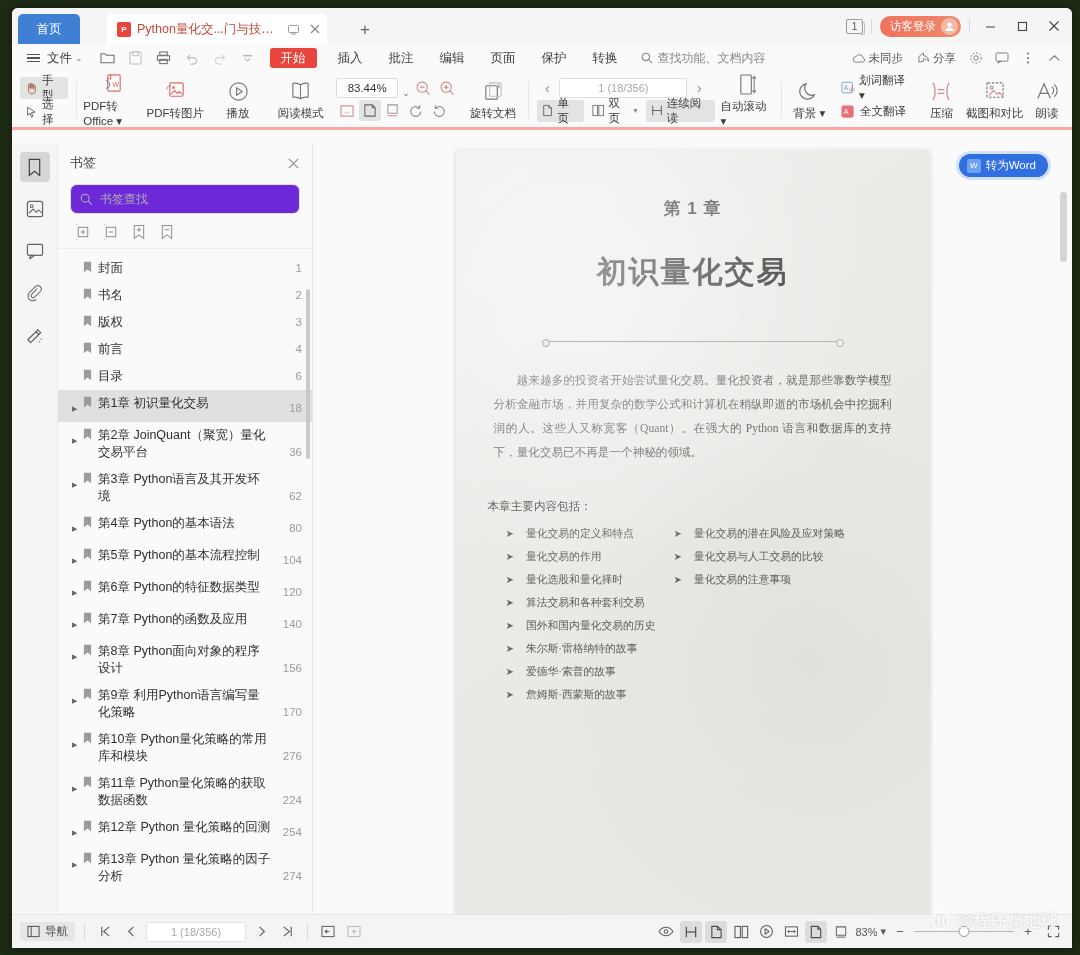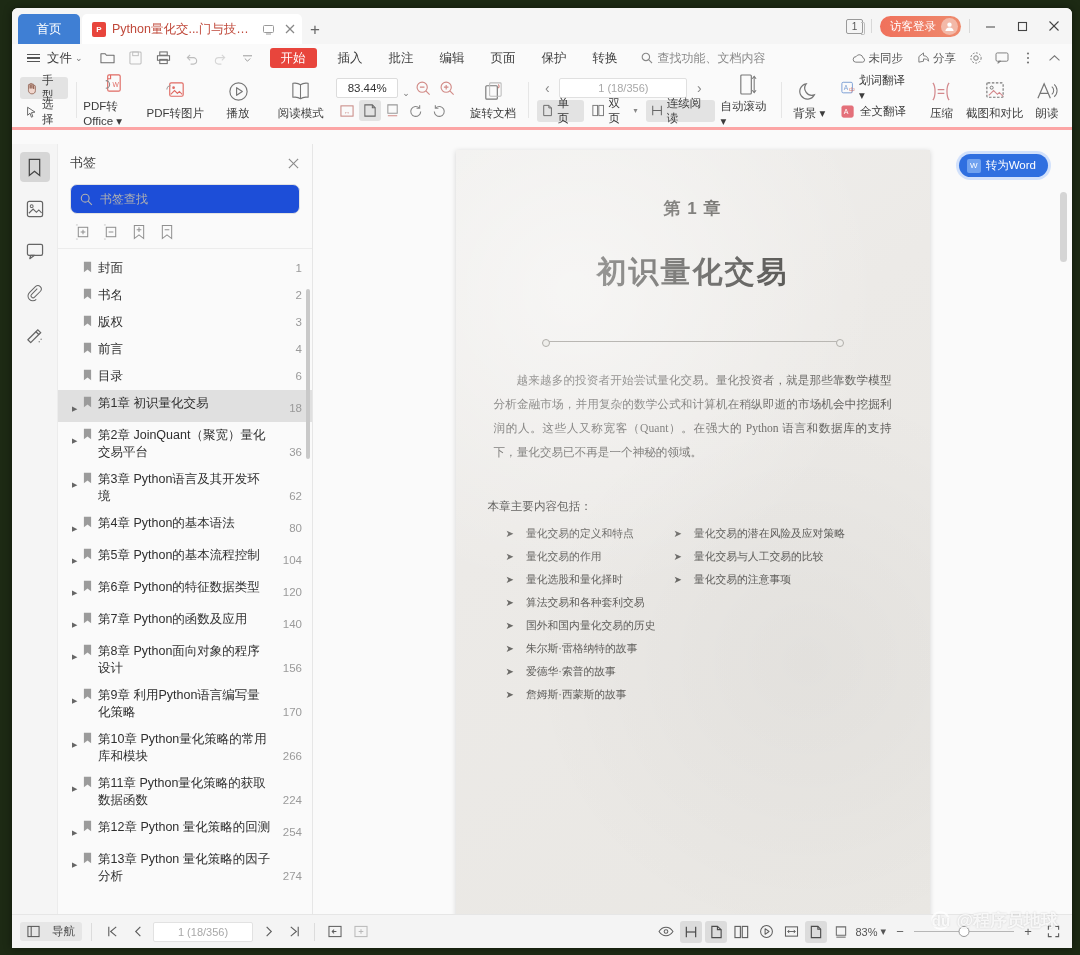--- a/index.html
+++ b/index.html
@@ -14,21 +14,21 @@
     width: 1060px; height: 940px;
     background: #fafafa;
     border-radius: 6px 6px 0 0;
     overflow: hidden;
     box-shadow: 0 0 8px rgba(0,0,0,.45);
   }
 
   
   .titlebar {
     height: 36px; background: #f5f5f5;
-    display: flex; align-items: flex-end; position: relative;
+    display: flex; align-items: flex-end; position: relative; gap: 25px;
   }
   .tab {
     height: 30px; display: flex; align-items: center;
     gap: 6px; padding: 0 10px; font-size: 12.5px;
     position: relative; cursor: default;
   }
   .tab-home {
     background: #3f7fd4; color: #fff;
     border-radius: 5px 5px 0 0; width: 62px;
     justify-content: center; margin-left: 6px;
@@ -184,21 +184,21 @@
   .bm-panel {
     width: 255px; background: #fafafa; display: flex; flex-direction: column;
     border-right: 1px solid #e6e6e6;
   }
   .bm-head {
     height: 38px; display: flex; align-items: center;
     padding: 0 12px; font-size: 13px; color: #444;
   }
   .bm-close { margin-left: auto; color: #8a8a8a; font-size: 14px; }
   .bm-search {
-    margin: 2px 12px 0 12px; height: 30px; background: #1d4ed8;
+    margin: 2px 12px 0 12px; height: 30px; background: #6d28d9;
     border: 1px solid #e2e2e2; border-radius: 7px; display: flex;
     align-items: center; gap: 7px; padding: 0 9px;
     font-size: 12px; color: #b0b0b0;
   }
   .bm-tools {
     display: flex; align-items: center; gap: 10px;
     padding: 9px 16px 7px 16px;
   }
   .bm-tool { width: 18px; height: 18px; color: #909090; display:flex; align-items:center; justify-content:center;}
   .bm-listwrap { flex: 1; overflow: hidden; position: relative; border-top: 1px solid #ececec; }
@@ -292,21 +292,21 @@
     background: #d5d5d5; border-radius: 4px;
   }
 
   
   .statusbar {
     position: absolute; left: 0; right: 0; bottom: 0; height: 34px;
     background: #f4f4f4; border-top: 1px solid #e6e6e6;
     display: flex; align-items: center; padding: 0 8px; gap: 4px;
   }
   .sb-nav {
-    display: flex; align-items: center; gap: 12px;
+    display: flex; align-items: center; gap: 5px;
     font-size: 11.5px; color: #4a4a4a; padding: 2px 7px;
     border-radius: 3px; background: #e6e6e6;
   }
   .sb-btn {
     width: 22px; height: 22px; display: flex; align-items: center;
     justify-content: center; color: #5e5e5e; font-size: 13px; border-radius: 3px;
   }
   .sb-btn.active { background: #dcdcdc; }
   .sb-page-field {
     width: 100px; height: 20px; background: #fff; border: 1px solid #e2e2e2;
@@ -978,21 +978,21 @@
               <span class="bm-page">170</span>
             </div>
             <div class="bm-row">
               <span class="bm-caret">▶</span>
               <span class="bm-bk">
                 <svg width="9" height="12" viewBox="0 0 10 13">
                   <path d="M1 .8h8v11.4L5 9.2 1 12.2z" fill="#9b9b9b"></path>
                 </svg>
               </span>
               <span class="bm-label">第10章 Python量化策略的常用库和模块</span>
-              <span class="bm-page">266</span>
+              <span class="bm-page">276</span>
             </div>
             <div class="bm-row">
               <span class="bm-caret">▶</span>
               <span class="bm-bk">
                 <svg width="9" height="12" viewBox="0 0 10 13">
                   <path d="M1 .8h8v11.4L5 9.2 1 12.2z" fill="#9b9b9b"></path>
                 </svg>
               </span>
               <span class="bm-label">第11章 Python量化策略的获取数据函数</span>
               <span class="bm-page">224</span>

